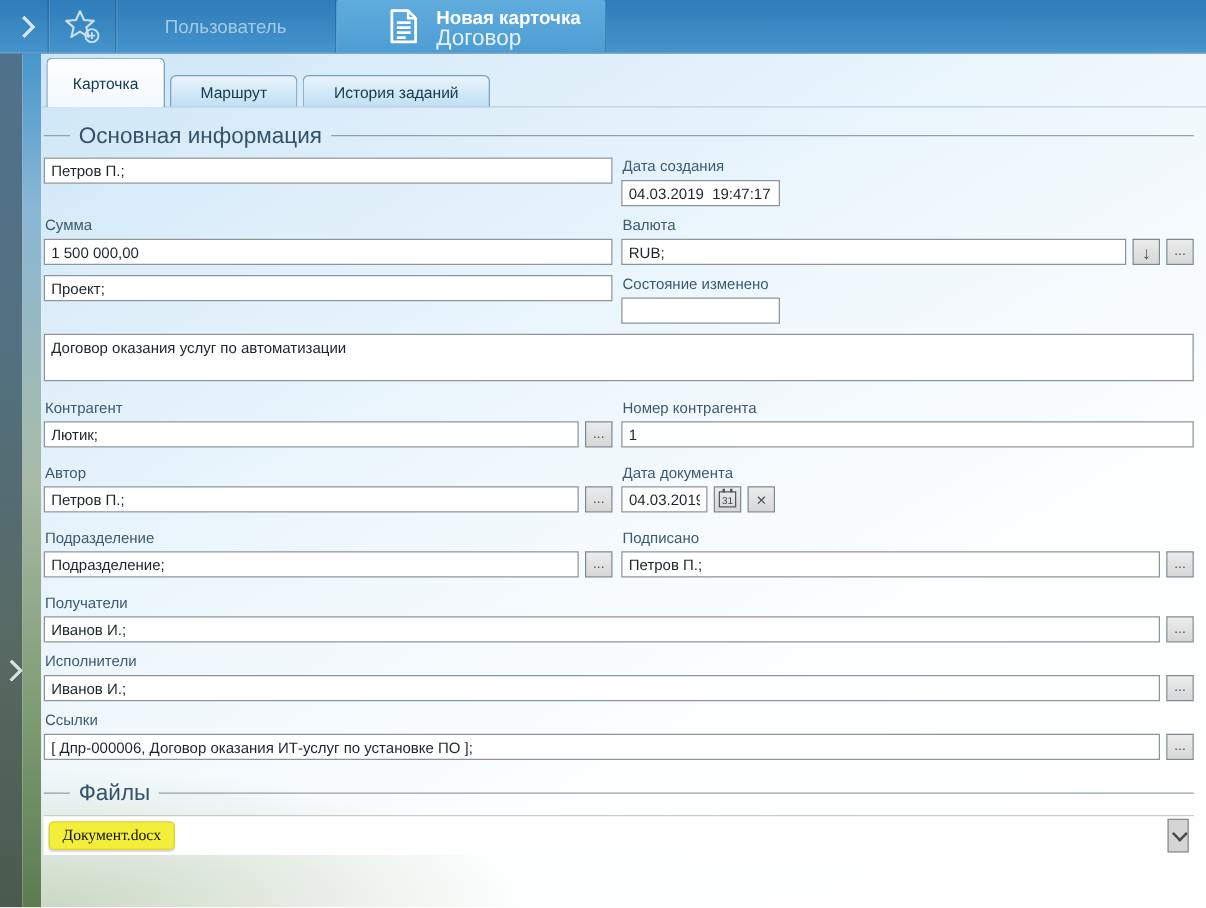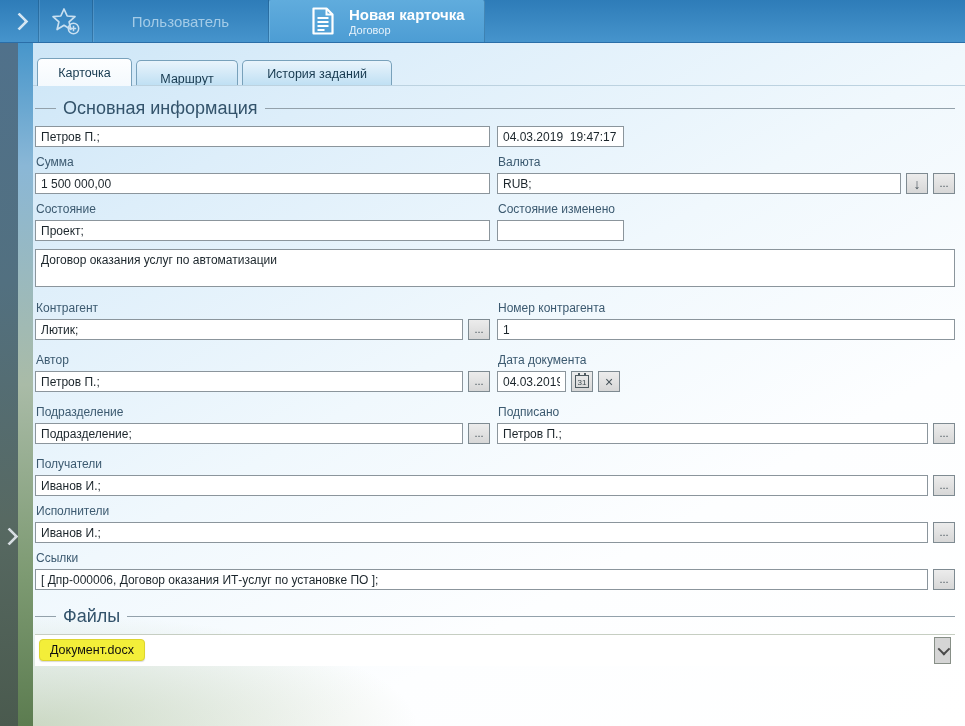--- a/index.html
+++ b/index.html
@@ -30,21 +30,21 @@
     border-right:1px solid rgba(15,55,85,.28); box-shadow:1px 0 0 rgba(255,255,255,.12);
     cursor:pointer;
   }
   .tb-activetab {
     width:216px; display:flex; align-items:center; gap:13px; padding-left:40px; box-sizing:border-box;
     background:linear-gradient(#60acdd, #4d9dd4);
     border-left:1px solid #6cb4e2; border-right:1px solid rgba(15,55,85,.28);
     border-radius:2px 2px 0 0; cursor:pointer;
   }
   .tb-activetab .tt { color:#fff; font-size:15px; font-weight:bold; line-height:17px; }
-  .tb-activetab .ts { color:#e6f2fb; font-size:11px; line-height:14px; }
+  .tb-activetab .ts { color:#e6f2fb; font-size:18px; line-height:14px; }
 
   
   .band1 {
     position:absolute; left:0; top:43px; bottom:0; width:18px;
     background:linear-gradient(#50718b 0%, #527080 35%, #576962 70%, #4a5a4e 100%);
     cursor:pointer;
   }
   .band1 .chev-right { position:absolute; left:3px; top:487px; border-color:#d7dee2; }
   .band2 {
     position:absolute; left:18px; top:43px; bottom:0; width:15px;
@@ -61,23 +61,23 @@
 
   
   .tabs { display:flex; align-items:flex-end; height:28px; margin-top:15px; padding-left:4px; position:relative; }
   .tab {
     box-sizing:border-box; height:26px; display:flex; align-items:center; justify-content:center;
     border:1px solid #78a1bb; border-bottom:none; border-radius:5px 5px 0 0; margin-right:4px;
     background:linear-gradient(#e9f4fc, #bedff3);
     font-size:12.5px; color:#16394f; cursor:pointer; padding:0 10px;
   }
   .tab.active {
-    height:28px; background:linear-gradient(#fdfeff, #f4f9fd); z-index:2;
-  }
-  .tab-card { width:95px; } .tab-route { width:102px;align-items:flex-end; } .tab-history { width:150px; }
+    height:40px; background:linear-gradient(#fdfeff, #f4f9fd); z-index:2;
+  }
+  .tab-card { width:95px; } .tab-route { width:102px; } .tab-history { width:150px; }
   .tabline { height:1px; background:#bcd2e0; margin-top:-1px; position:relative; z-index:1; }
 
   
   .form { padding:12px 10px 0 2px; }
   .group-header { display:flex; align-items:center; margin-bottom:7px; }
   .group-header .txt { font-size:18px; color:#33536b; padding:0 7px; white-space:nowrap; }
   .group-header .line-s { width:21px; height:1px; background:#93a1ab; }
   .group-header .line-l { flex:1; height:1px; background:#93a1ab; }
 
   .row { display:flex; gap:7px; margin-bottom:8px; }
@@ -110,21 +110,21 @@
   .txtarea {
     height:38px; box-sizing:border-box; border:1px solid #8b959c; background:#fff;
     font-size:12px; color:#1b252b; padding:3px 5px; margin-bottom:14px;
     white-space:pre-wrap; overflow:hidden;
   }
 
   
   .files-header { margin-top:16px; }
   .files-box {
     position:relative; height:32px; background:#fff; border-top:1px solid #c6cec2;
-    margin:6px 0 0 0; padding:4px 26px 0 4px; box-sizing:border-box;
+    margin:6px 0 0 0; padding:4px 26px 0 4px; box-sizing:border-box;font-family:Liberation Serif, serif;
   }
   .chip {
     display:inline-block; background:#f3ee39; border:1px solid #ddd52e; border-radius:4px;
     padding:3px 10px; font-size:12.5px; color:#101010; box-shadow:0 1px 1px rgba(0,0,0,.15);
     cursor:pointer;
   }
   .vbtn {
     position:absolute; right:4px; top:2px; bottom:2px; width:17px; box-sizing:border-box;
     background:#d5d5d5; border:1px solid #878f87; display:flex; align-items:center; justify-content:center;
     cursor:pointer;
@@ -191,20 +191,21 @@
         <span class="txt">Основная информация</span>
         <span class="line-l"></span>
       </div>
 
 
       <div class="row">
         <div class="col-l fld">
           <input class="inp" readonly="" value="Петров П.;" style="">
         </div>
         <div class="col-r fld">
+          <label>Дата создания</label>
           <input class="inp w127" readonly="" value="04.03.2019  19:47:17" style="">
         </div>
       </div>
 
       <div class="row">
         <div class="col-l fld">
           <label>Сумма</label>
           <input class="inp" readonly="" value="1 500 000,00" style="">
         </div>
         <div class="col-r fld">
@@ -216,21 +217,20 @@
             </button>
             <button class="sq">
               <span>...</span>
             </button>
           </div>
         </div>
       </div>
 
       <div class="row">
         <div class="col-l fld">
-          <label>Состояние</label>
           <input class="inp" readonly="" value="Проект;" style="">
         </div>
         <div class="col-r fld">
           <label>Состояние изменено</label>
           <input class="inp w127" readonly="" value="" style="">
         </div>
       </div>
 
       <div class="txtarea">Договор оказания услуг по автоматизации</div>
 

